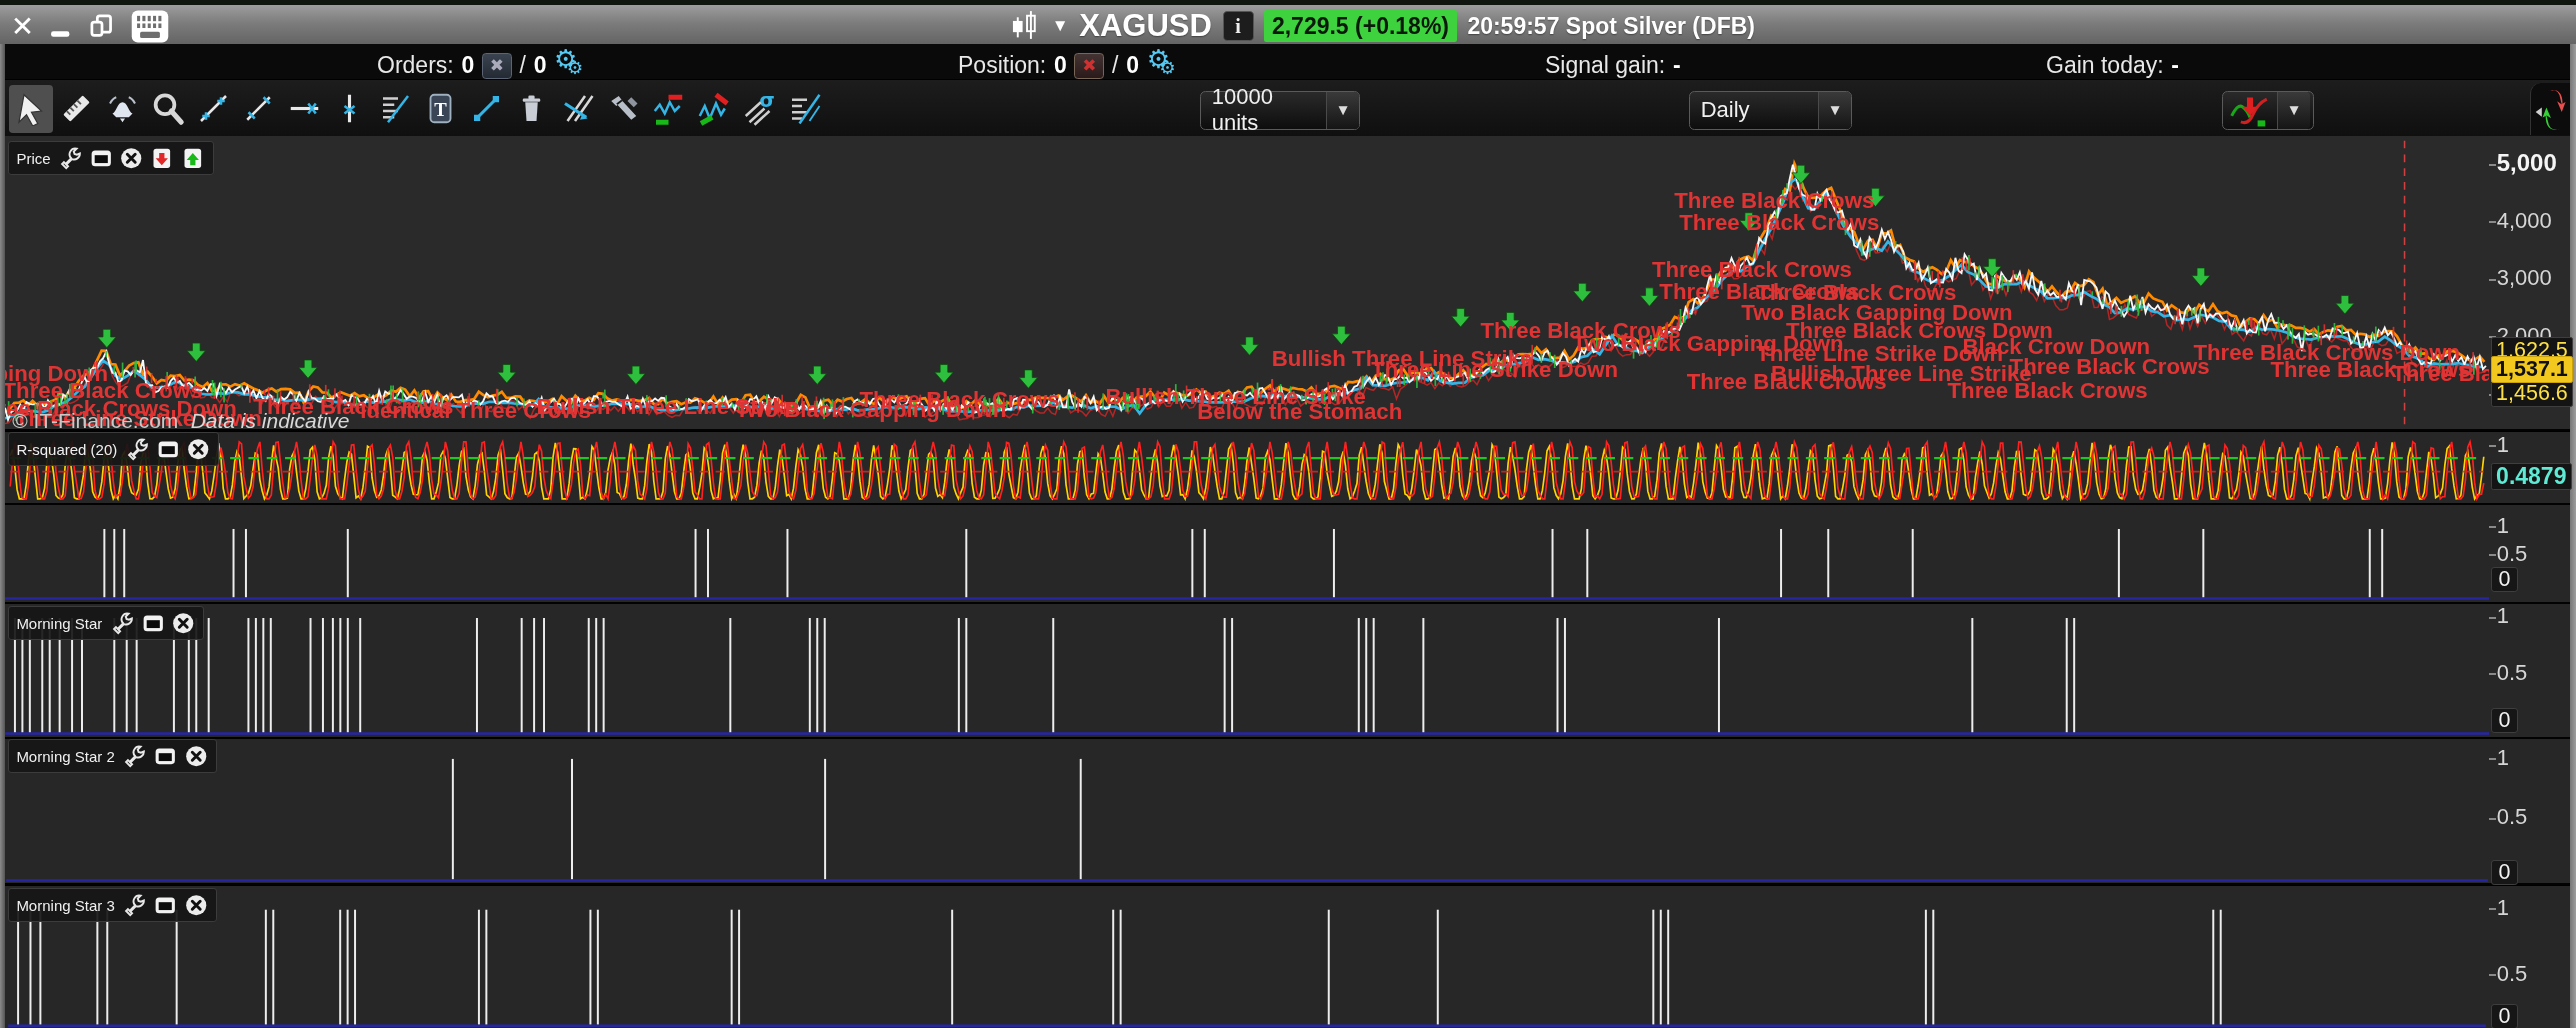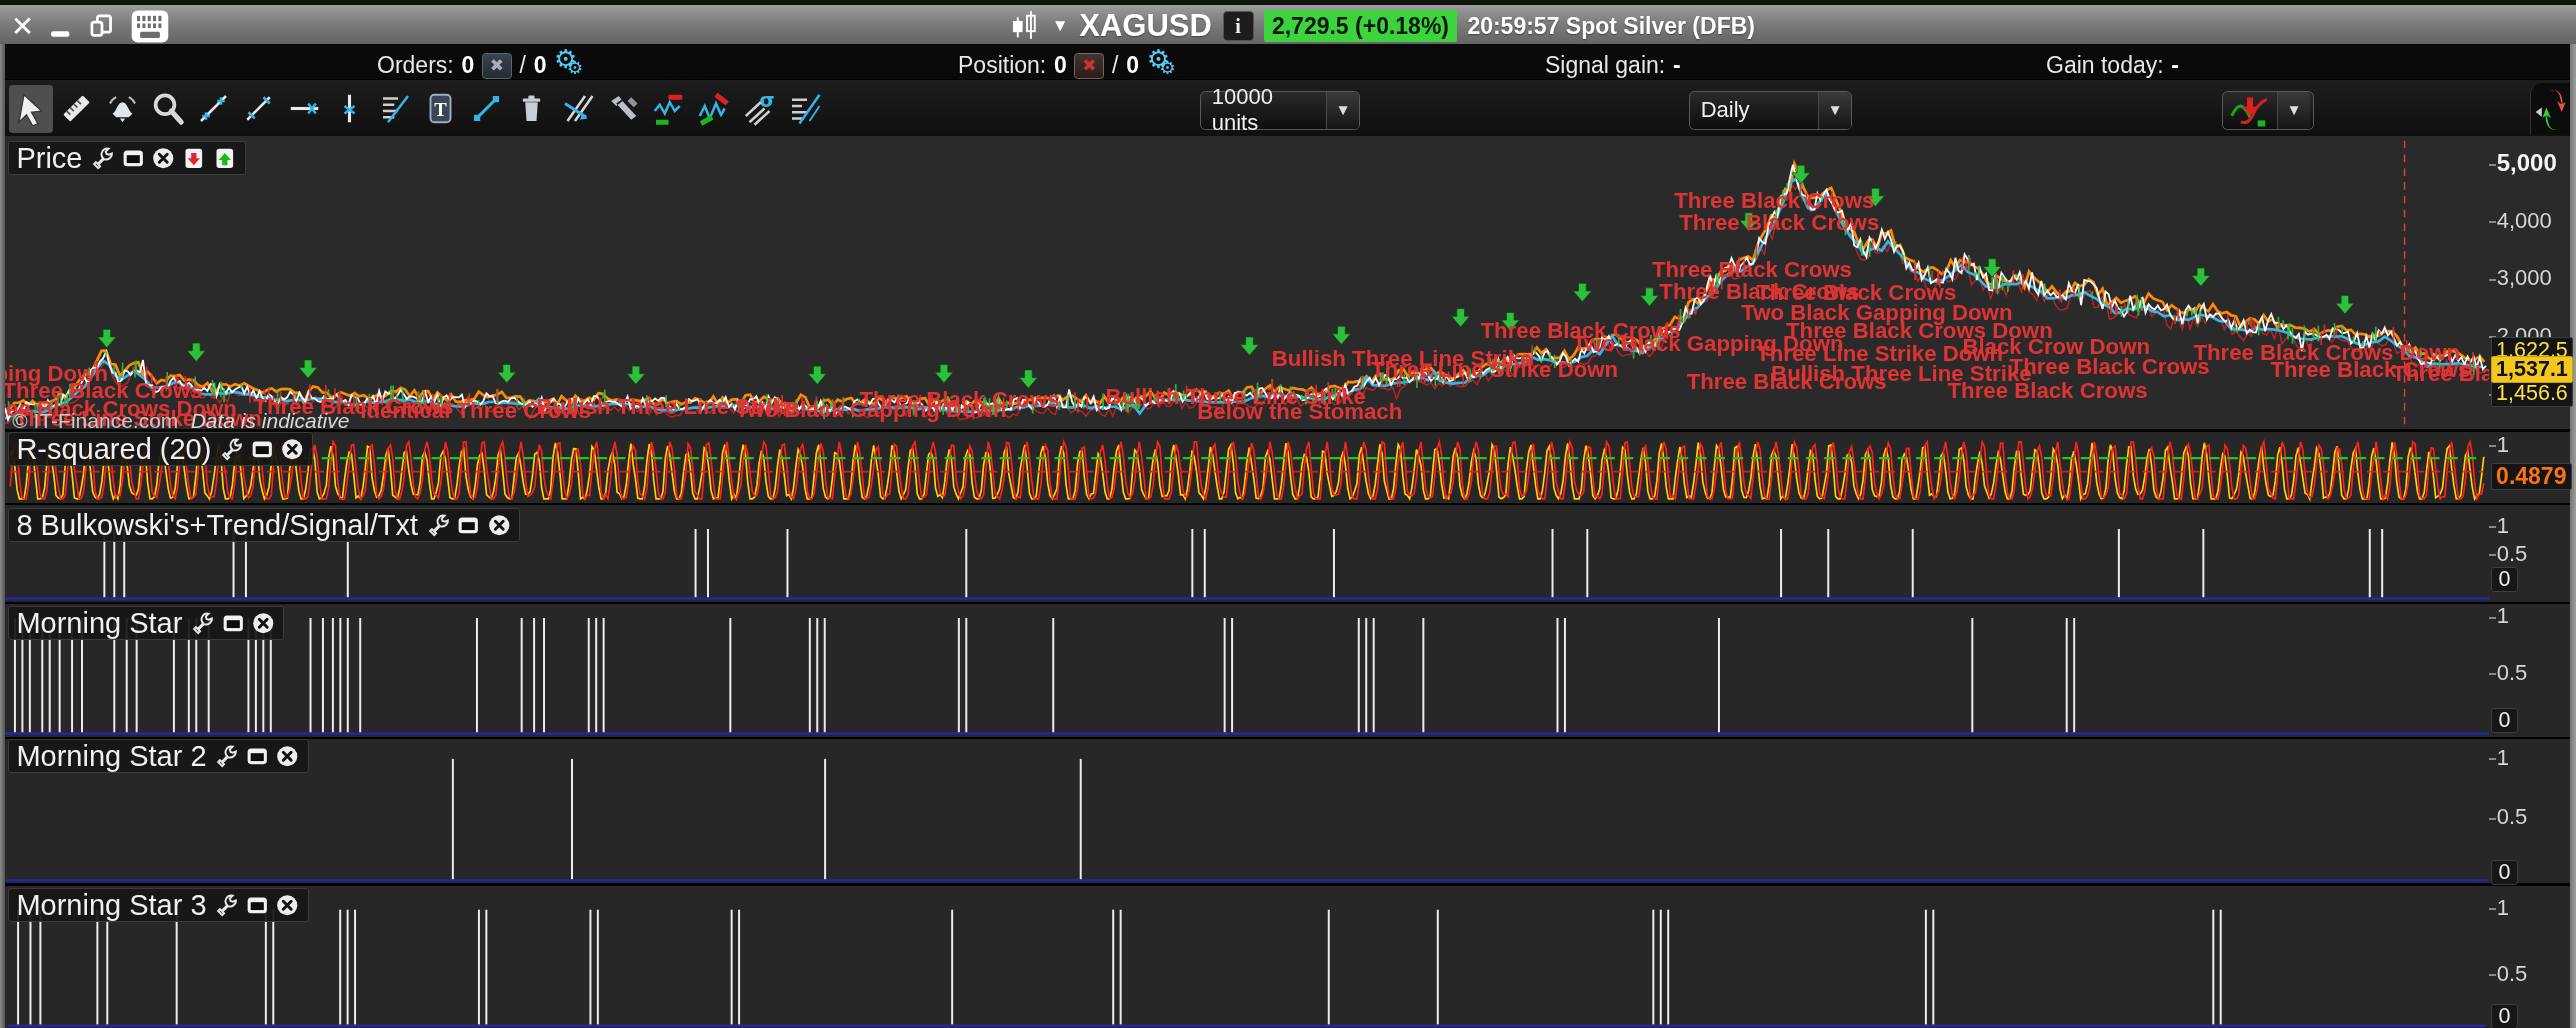--- a/index.html
+++ b/index.html
@@ -44,37 +44,37 @@
   .ddl .arr{width:32px;height:100%;border-left:1.5px solid #4a4a4a;display:flex;align-items:center;justify-content:center;
     color:#ddd;font-size:15.3px;background:linear-gradient(#3a3a3a,#151515);border-radius:0 3.8px 3.8px 0;}
 
   
   #leftedge{left:0;top:44px;width:4.6px;height:984px;background:linear-gradient(90deg,#8b8b8b,#555);}
   #rightedge{left:2570px;top:44px;width:6.1px;height:984px;background:linear-gradient(90deg,#777,#9d9d9d);}
   .panel{position:absolute;left:4.6px;width:2565px;background:#272727;}
   .divider{position:absolute;left:4.6px;width:2565px;height:2.3px;background:#020202;}
   .phdr{position:absolute;left:7.7px;height:32px;background:rgba(22,22,22,.92);border:1.5px solid #3c3c3c;
     border-radius:3.1px;display:flex;align-items:center;gap:7.7px;padding:0 7.7px;z-index:30;}
-  .phdr-label{color:#f0f0f0;font-size:29px;white-space:nowrap;}
+  .phdr-label{color:#f0f0f0;font-size:15px;white-space:nowrap;}
   .phdr-icons{display:flex;align-items:center;gap:6.1px;}
   .phicon{width:24.5px;height:24.5px;display:flex;}
   .phicon svg{width:24.5px;height:24.5px;}
   #copyright{left:12.3px;top:409px;color:#c8c8c8;font-size:21px;z-index:25;}
   #copyright .ital{font-style:italic;margin-left:12.3px;color:#d8d8d8;}
 
   
   #axis{left:2489px;top:136px;width:81px;height:892px;z-index:20;}
   .tick{position:absolute;left:7.7px;transform:translateY(-55%);color:#d6d6d6;font-size:22px;}
   .tick.big{font-weight:bold;color:#f5f5f5;font-size:24px;}
   .tickmark{position:absolute;left:0;width:7px;height:2.3px;background:#8a8a8a;}
   .vbadge{position:absolute;left:1.5px;min-width:74px;box-sizing:border-box;text-align:left;
     background:#141414;border:1.5px solid #3e3e3e;border-radius:2.3px;color:#fde047;
     font-size:21.5px;padding:0 4.6px;line-height:24.5px;}
   .vbadge.yellow{background:#f2c81e;color:#101010;font-weight:bold;border-color:#caa20a;z-index:5;}
-  .vbadge.redtxt{color:#f97316;font-size:23px;font-weight:bold;}
+  .vbadge.redtxt{color:#5eead4;font-size:23px;font-weight:bold;}
   .zbadge{position:absolute;left:1.5px;background:#161616;border:1.5px solid #3e3e3e;border-radius:3.1px;
     color:#f2f2f2;font-size:21.5px;line-height:23px;padding:0 7px;}
 
   svg.plot{position:absolute;left:4.6px;z-index:10;}
 </style>
 </head>
 <body>
 
 <div id="stage">
 
@@ -1011,42 +1011,20 @@
           </svg>
         </span>
         <span class="phicon">
           <svg viewBox="0 0 28 28">
             <circle cx="14" cy="14" r="11.5" fill="#ececec"></circle>
             <path d="M9.5 9.5l9 9m0-9l-9 9" stroke="#111" stroke-width="3.4" stroke-linecap="round"></path>
           </svg>
         </span>
       </span>
   </div>
-  <div class="phdr" style="top:508px">
-    <span class="phdr-label">8 Bulkowski's+Trend/Signal/Txt</span>
-    <span class="phdr-icons">
-        <span class="phicon">
-          <svg viewBox="0 0 28 28">
-            <path d="M25 8.6A6.6 6.6 0 0 1 16 14.9L9.6 21.3l1.9 1.9-2.1 2.1-4.7-4.7 2.1-2.1 1.9 1.9 6.4-6.4A6.6 6.6 0 0 1 21.4 3l-3.4 3.4.9 2.7 2.7.9z" fill="none" stroke="#e8e8e8" stroke-width="2.2"></path>
-          </svg>
-        </span>
-        <span class="phicon">
-          <svg viewBox="0 0 28 28">
-            <rect x="3" y="5" width="22" height="18" rx="4" fill="#f2f2f2"></rect>
-            <rect x="6.5" y="10.5" width="15" height="9" fill="#0c0c0c"></rect>
-          </svg>
-        </span>
-        <span class="phicon">
-          <svg viewBox="0 0 28 28">
-            <circle cx="14" cy="14" r="11.5" fill="#ececec"></circle>
-            <path d="M9.5 9.5l9 9m0-9l-9 9" stroke="#111" stroke-width="3.4" stroke-linecap="round"></path>
-          </svg>
-        </span>
-      </span>
-  </div>
   <div class="phdr" style="top:606px">
     <span class="phdr-label">Morning Star</span>
     <span class="phdr-icons">
         <span class="phicon">
           <svg viewBox="0 0 28 28">
             <path d="M25 8.6A6.6 6.6 0 0 1 16 14.9L9.6 21.3l1.9 1.9-2.1 2.1-4.7-4.7 2.1-2.1 1.9 1.9 6.4-6.4A6.6 6.6 0 0 1 21.4 3l-3.4 3.4.9 2.7 2.7.9z" fill="none" stroke="#e8e8e8" stroke-width="2.2"></path>
           </svg>
         </span>
         <span class="phicon">
           <svg viewBox="0 0 28 28">

